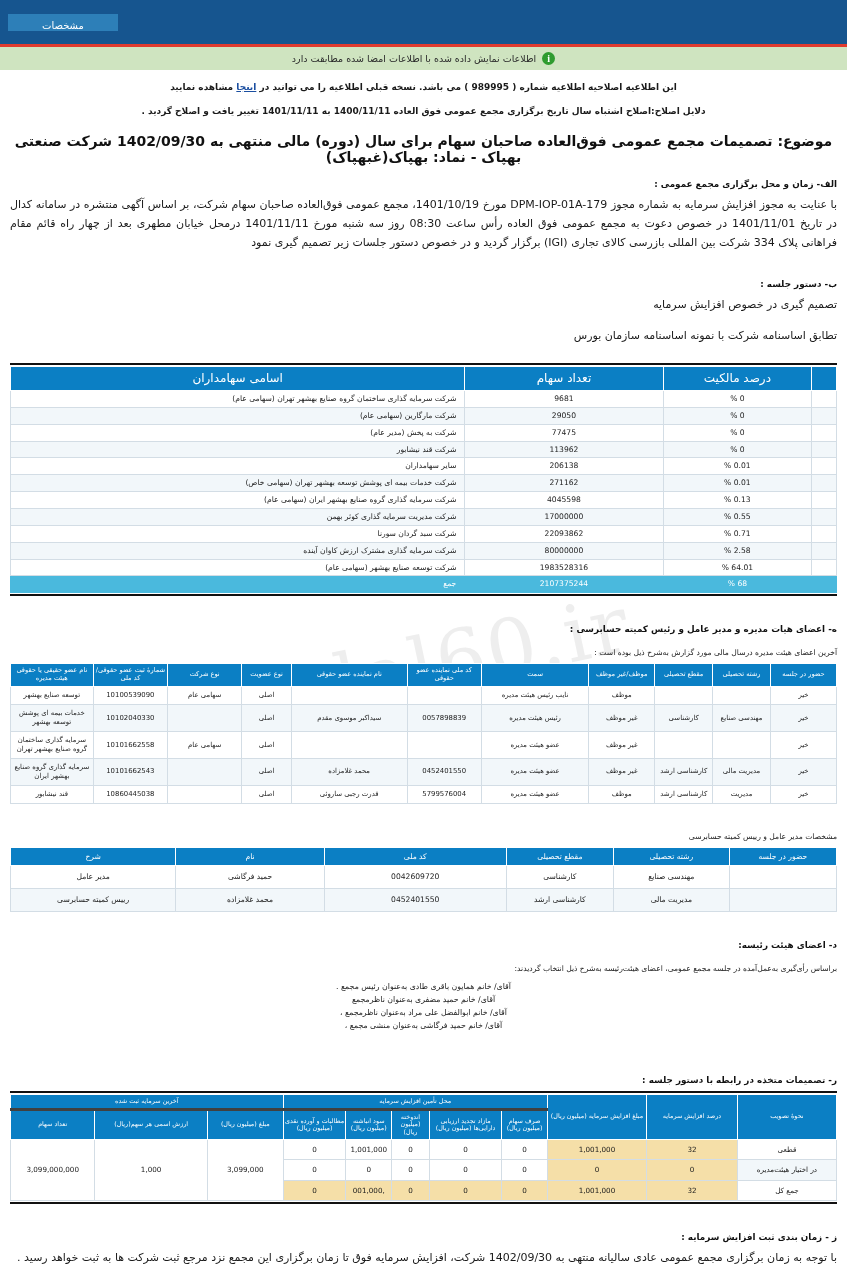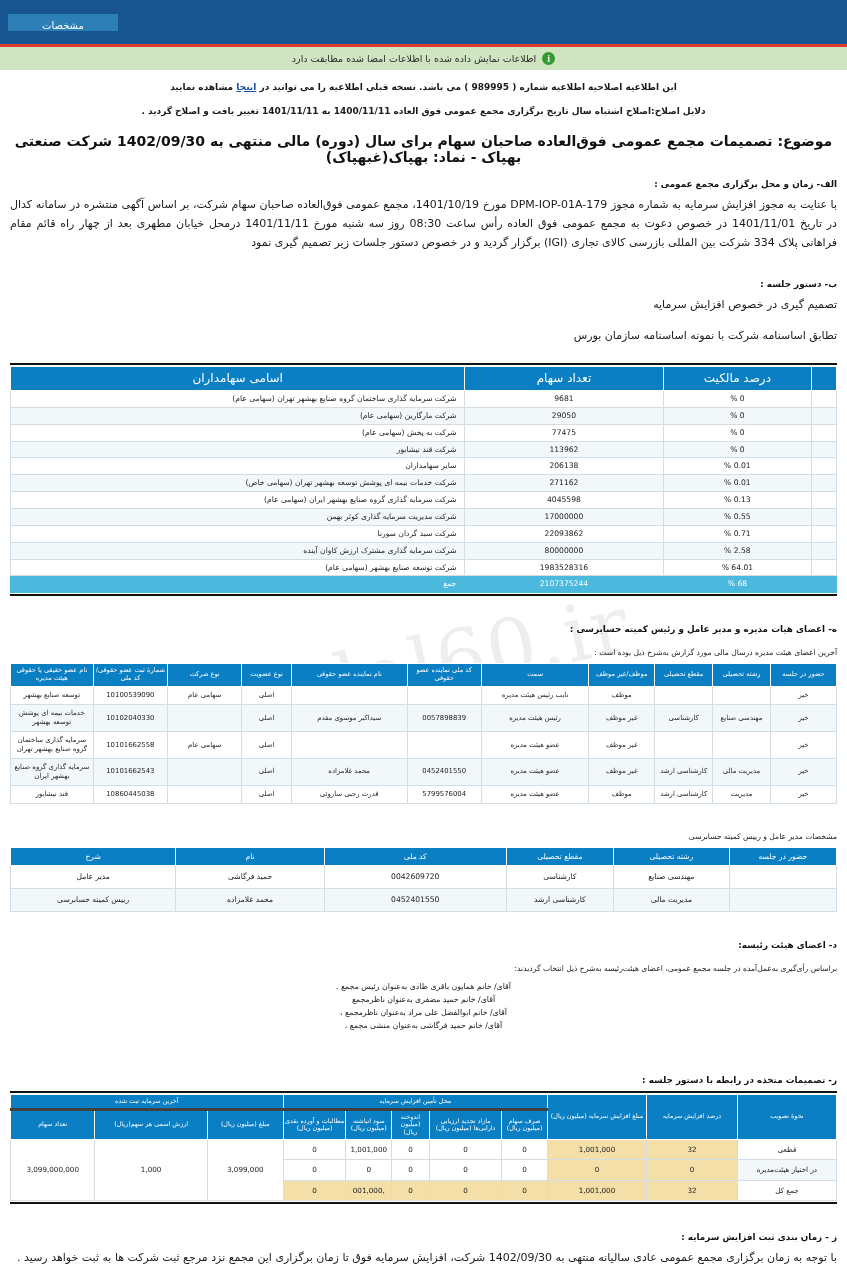--- a/index.html
+++ b/index.html
@@ -293,21 +293,21 @@
               <tr>
                 <td></td>
                 <td>0 %</td>
                 <td>29050</td>
                 <td class="name-cell">شرکت مارگارین (سهامی عام)</td>
               </tr>
               <tr>
                 <td></td>
                 <td>0 %</td>
                 <td>77475</td>
-                <td class="name-cell">شرکت به پخش (سهامی عام)</td>
+                <td class="name-cell">شرکت به پخش (مدیر عام)</td>
               </tr>
               <tr>
                 <td></td>
                 <td>0 %</td>
                 <td>113962</td>
                 <td class="name-cell">شرکت قند نیشابور</td>
               </tr>
               <tr>
                 <td></td>
                 <td>0.01 %</td>

